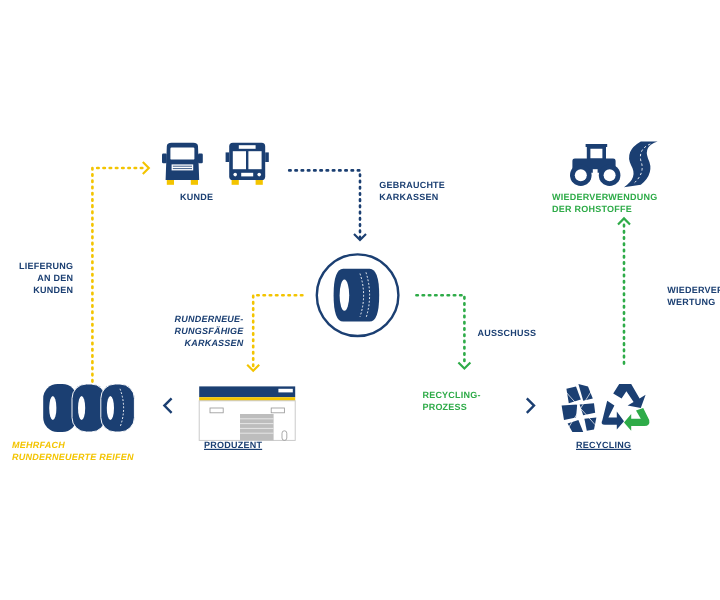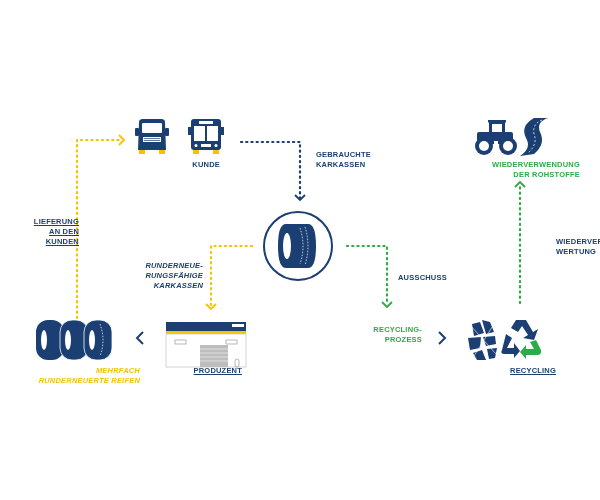--- a/index.html
+++ b/index.html
@@ -1,21 +1,21 @@
 <!DOCTYPE html>
 <html><head>
 <meta charset="utf-8">
 <style>
   html, body { margin:0; padding:0; background:#ffffff; }
   body { width:600px; height:500px; position:relative; overflow:hidden; font-family:"Liberation Sans", sans-serif; }
   .lbl { position:absolute; font-size:7.5px; font-weight:bold; letter-spacing:0.2px; line-height:10px; text-transform:uppercase; white-space:nowrap; }
   .navy { color:#1b3f72; }
   .yellow { color:#f3c400; }
   .green { color:#2eab48; }
-  .ctr { text-align:right; }
+  .ctr { text-align:left; }
   .rgt { text-align:right; }
   svg.stage { position:absolute; left:0; top:0; }
   .txt { white-space:pre-line; }
 </style>
 </head>
 <body>
 
 <svg class="stage" width="600" height="500" viewBox="0 0 600 500">
 
   <polyline points="77,318 77,140 122,140" fill="none" stroke="#f3c400" stroke-width="2.2" stroke-dasharray="1.2 4" stroke-linecap="round"></polyline>
@@ -137,21 +137,21 @@
 
 <div class="lbl navy txt" style="left:316px; top:150px;">GEBRAUCHTE
 KARKASSEN</div>
 
 <div class="lbl navy rgt txt" style="left:120px; top:261px; width:83px;font-style:italic;">RUNDERNEUE-
 RUNGSFÄHIGE
 KARKASSEN</div>
 
 <div class="lbl navy txt" style="left:398px; top:273px;">AUSSCHUSS</div>
 
-<div class="lbl navy rgt txt" style="left:20px; top:217px; width:59px;text-decoration:underline;">LIEFERUNG
+<div class="lbl navy rgt txt" style="left:2px; top:217px; width:59px;">LIEFERUNG
 AN DEN
 KUNDEN</div>
 
 <div class="lbl yellow ctr txt" style="left:10px; top:366px; width:130px;font-style:italic;">MEHRFACH
 RUNDERNEUERTE REIFEN</div>
 
 <div class="lbl navy ctr txt" style="left:170px; top:366px; width:72px;text-decoration:underline;">PRODUZENT</div>
 
 <div class="lbl green ctr txt" style="left:352px; top:325px; width:70px;">RECYCLING-
 PROZESS</div>

